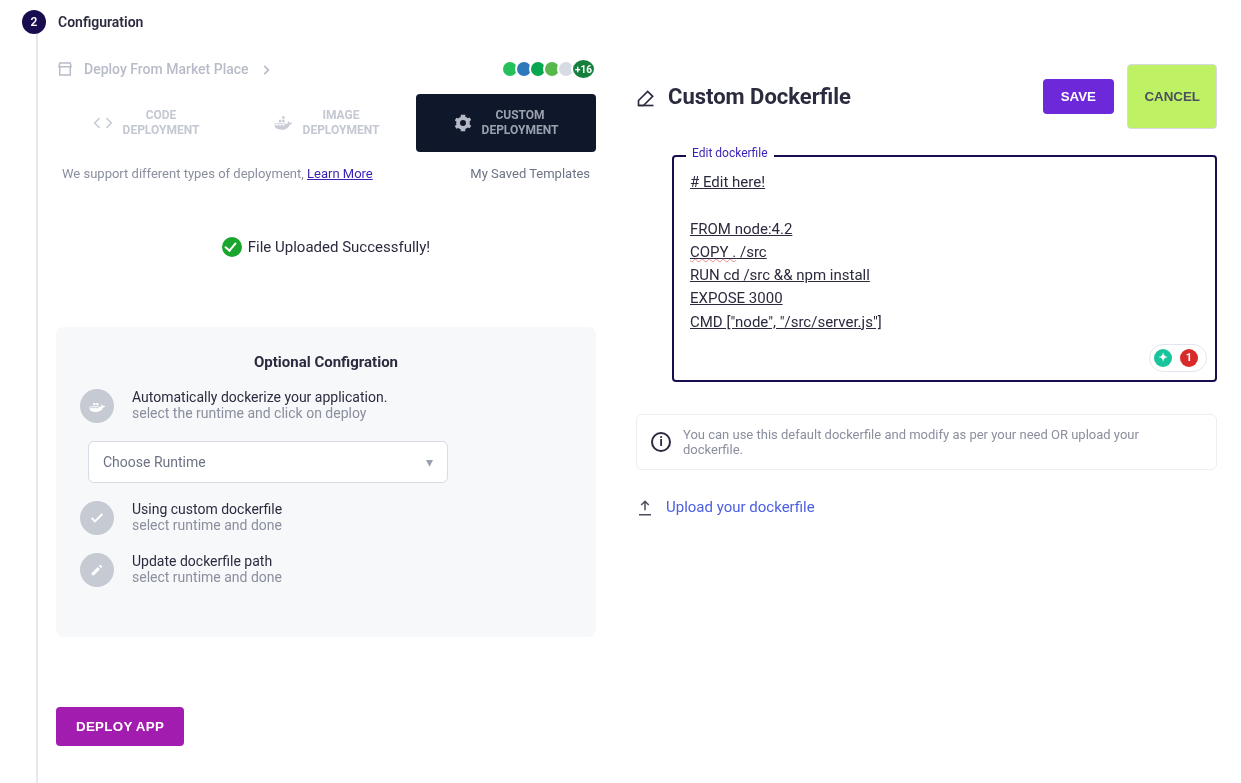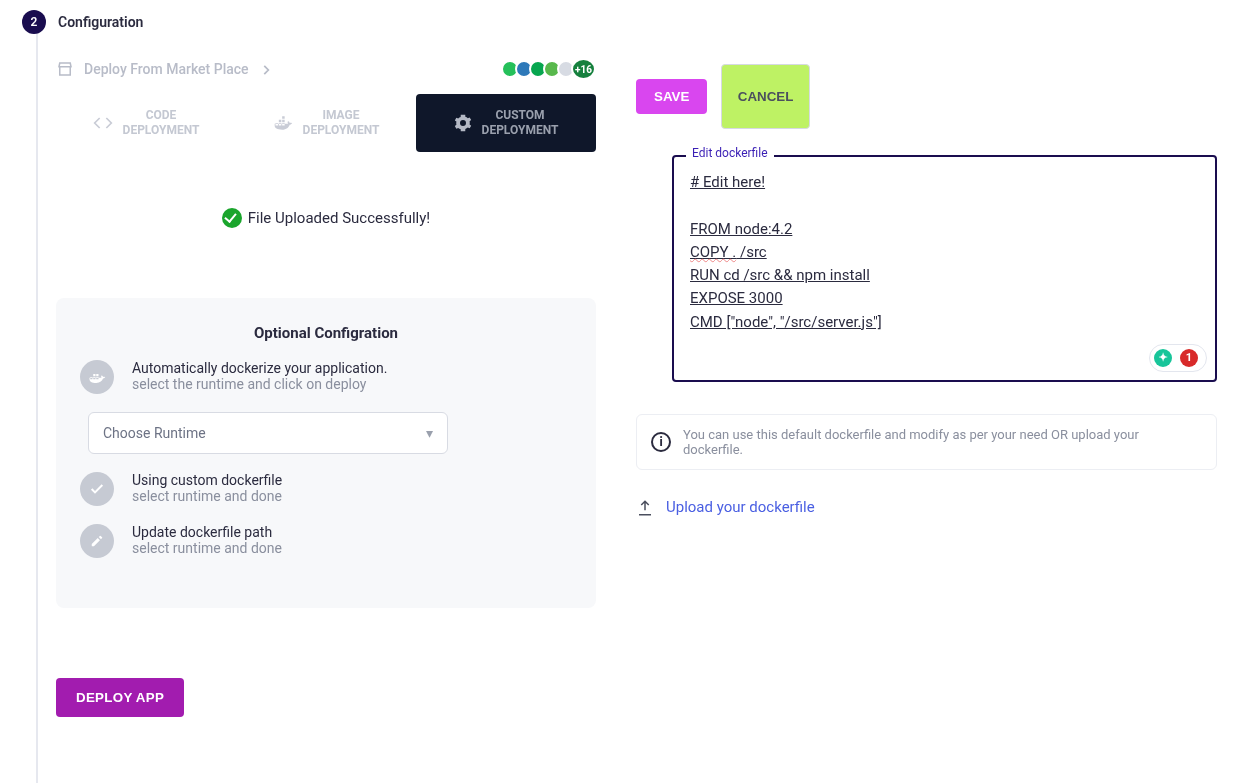--- a/index.html
+++ b/index.html
@@ -123,21 +123,21 @@
   .select .caret { color:#9aa0ad; }
   .deploy-btn {
     margin-top: 70px; background:#a21caf; color:#fff; font-weight:700;
     border:none; border-radius:4px; padding:12px 20px; cursor:pointer;
     letter-spacing:.3px;
   }
   
   .right-head { display:flex; align-items:center; justify-content:space-between; margin-top:6px;}
   .right-title { display:flex; align-items:center; gap:12px; font-size:22px; font-weight:700; color:#2b2b3f;}
   .btn-save {
-    background:#d946ef;color:#fff;border:none;border-radius:4px;padding:10px 18px;
+    background:#6d28d9;color:#fff;border:none;border-radius:4px;padding:10px 18px;
     font-weight:700; cursor:pointer;
   }
   .btn-cancel {
     background:#bef264;color:#4b4f5e;border:1px solid #d6d9e2;border-radius:4px;padding:24px 16px;
     font-weight:600; cursor:pointer; margin-left:10px;
   }
   .editor-wrap { position:relative; margin-top:26px;margin-left:36px; }
   .editor {
     border:2px solid #1a0d4f; border-radius:4px; padding:14px 16px 46px;
     font-family: inherit; font-size:15px; color:#2b2b3f; line-height:1.55;
@@ -241,20 +241,26 @@
           <span class="ticon">
             <svg width="18" height="18" viewBox="0 0 24 24" fill="currentColor">
                 <path d="M12 8a4 4 0 100 8 4 4 0 000-8zm9 4a9 9 0 01-.2 1.9l2.1 1.6-2 3.5-2.5-1a9 9 0 01-3.3 1.9L15 23H9l-.1-2.6A9 9 0 015.6 18.5l-2.5 1-2-3.5 2.1-1.6A9 9 0 013 12c0-.6.1-1.3.2-1.9L1.1 8.5l2-3.5 2.5 1A9 9 0 018.9 4.1L9 1h6l.1 2.6a9 9 0 013.3 1.9l2.5-1 2 3.5-2.1 1.6c.1.6.2 1.3.2 1.9z"></path>
               </svg>
           </span>
           <span class="tlabel" style="white-space:pre-line">CUSTOM
 DEPLOYMENT</span>
         </div>
       </div>
 
+      <div class="sub-row">
+        <div class="support-text">
+          <span>We support different types of deployment, </span><a class="learn-link">Learn More</a>
+        </div>
+        <div class="saved-templates">My Saved Templates</div>
+      </div>
 
       <div class="upload-ok">
         <span class="check-circle"></span>
         <span>File Uploaded Successfully!</span>
       </div>
 
       <div class="panel">
         <h3>Optional Configration</h3>
 
         <div class="opt-item">
@@ -299,20 +305,29 @@
             <div class="opt-sub">select runtime and done</div>
           </div>
         </div>
       </div>
 
       <button class="deploy-btn">DEPLOY APP</button>
     </div>
 
     <div class="col-right">
       <div class="right-head">
+        <div class="right-title">
+          <span>
+            <svg width="20" height="20" viewBox="0 0 24 24" fill="none" stroke="#2b2b3f" stroke-width="2">
+                <path d="M3 21h6L20 10l-6-6L3 15v6z"></path>
+                <path d="M3 21h18" stroke-width="2"></path>
+              </svg>
+          </span>
+          <span>Custom Dockerfile</span>
+        </div>
         <div>
           <button class="btn-save">SAVE</button>
           <button class="btn-cancel">CANCEL</button>
         </div>
       </div>
 
       <div class="editor-wrap">
         <span class="editor-label">Edit dockerfile</span>
         <div class="editor" contenteditable="true" style=""><span># Edit here!</span>
 <span></span>

